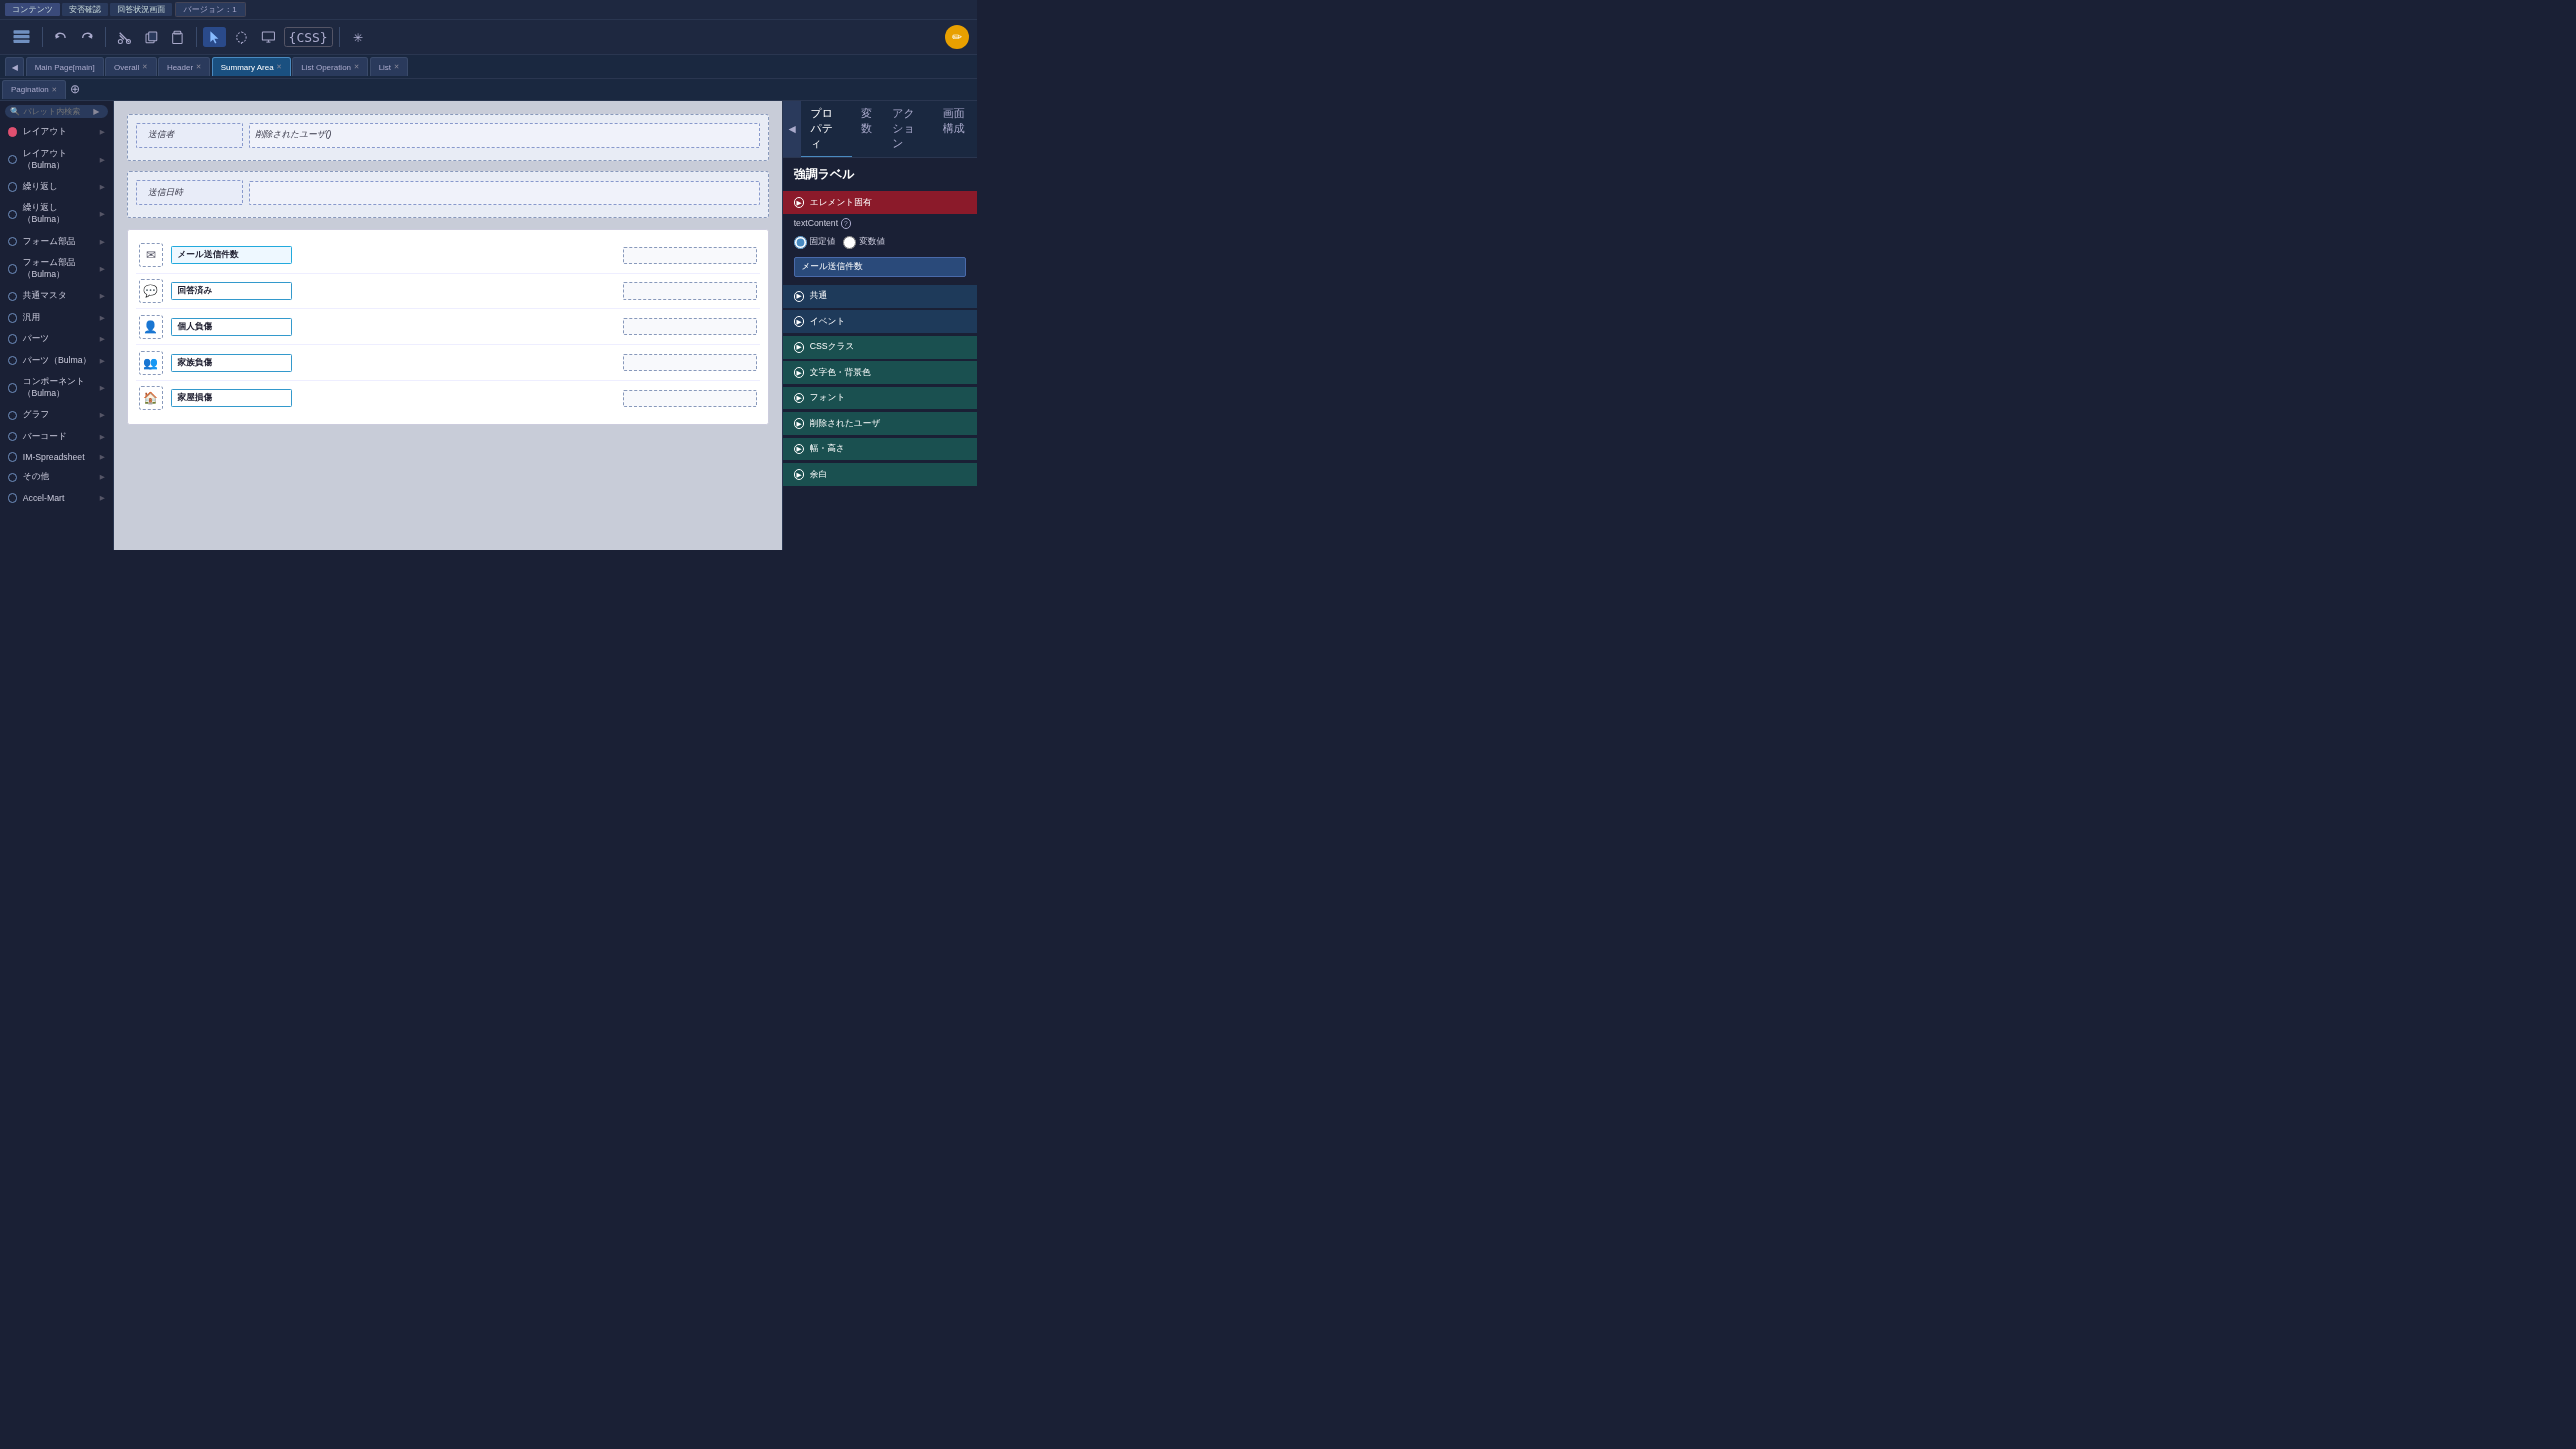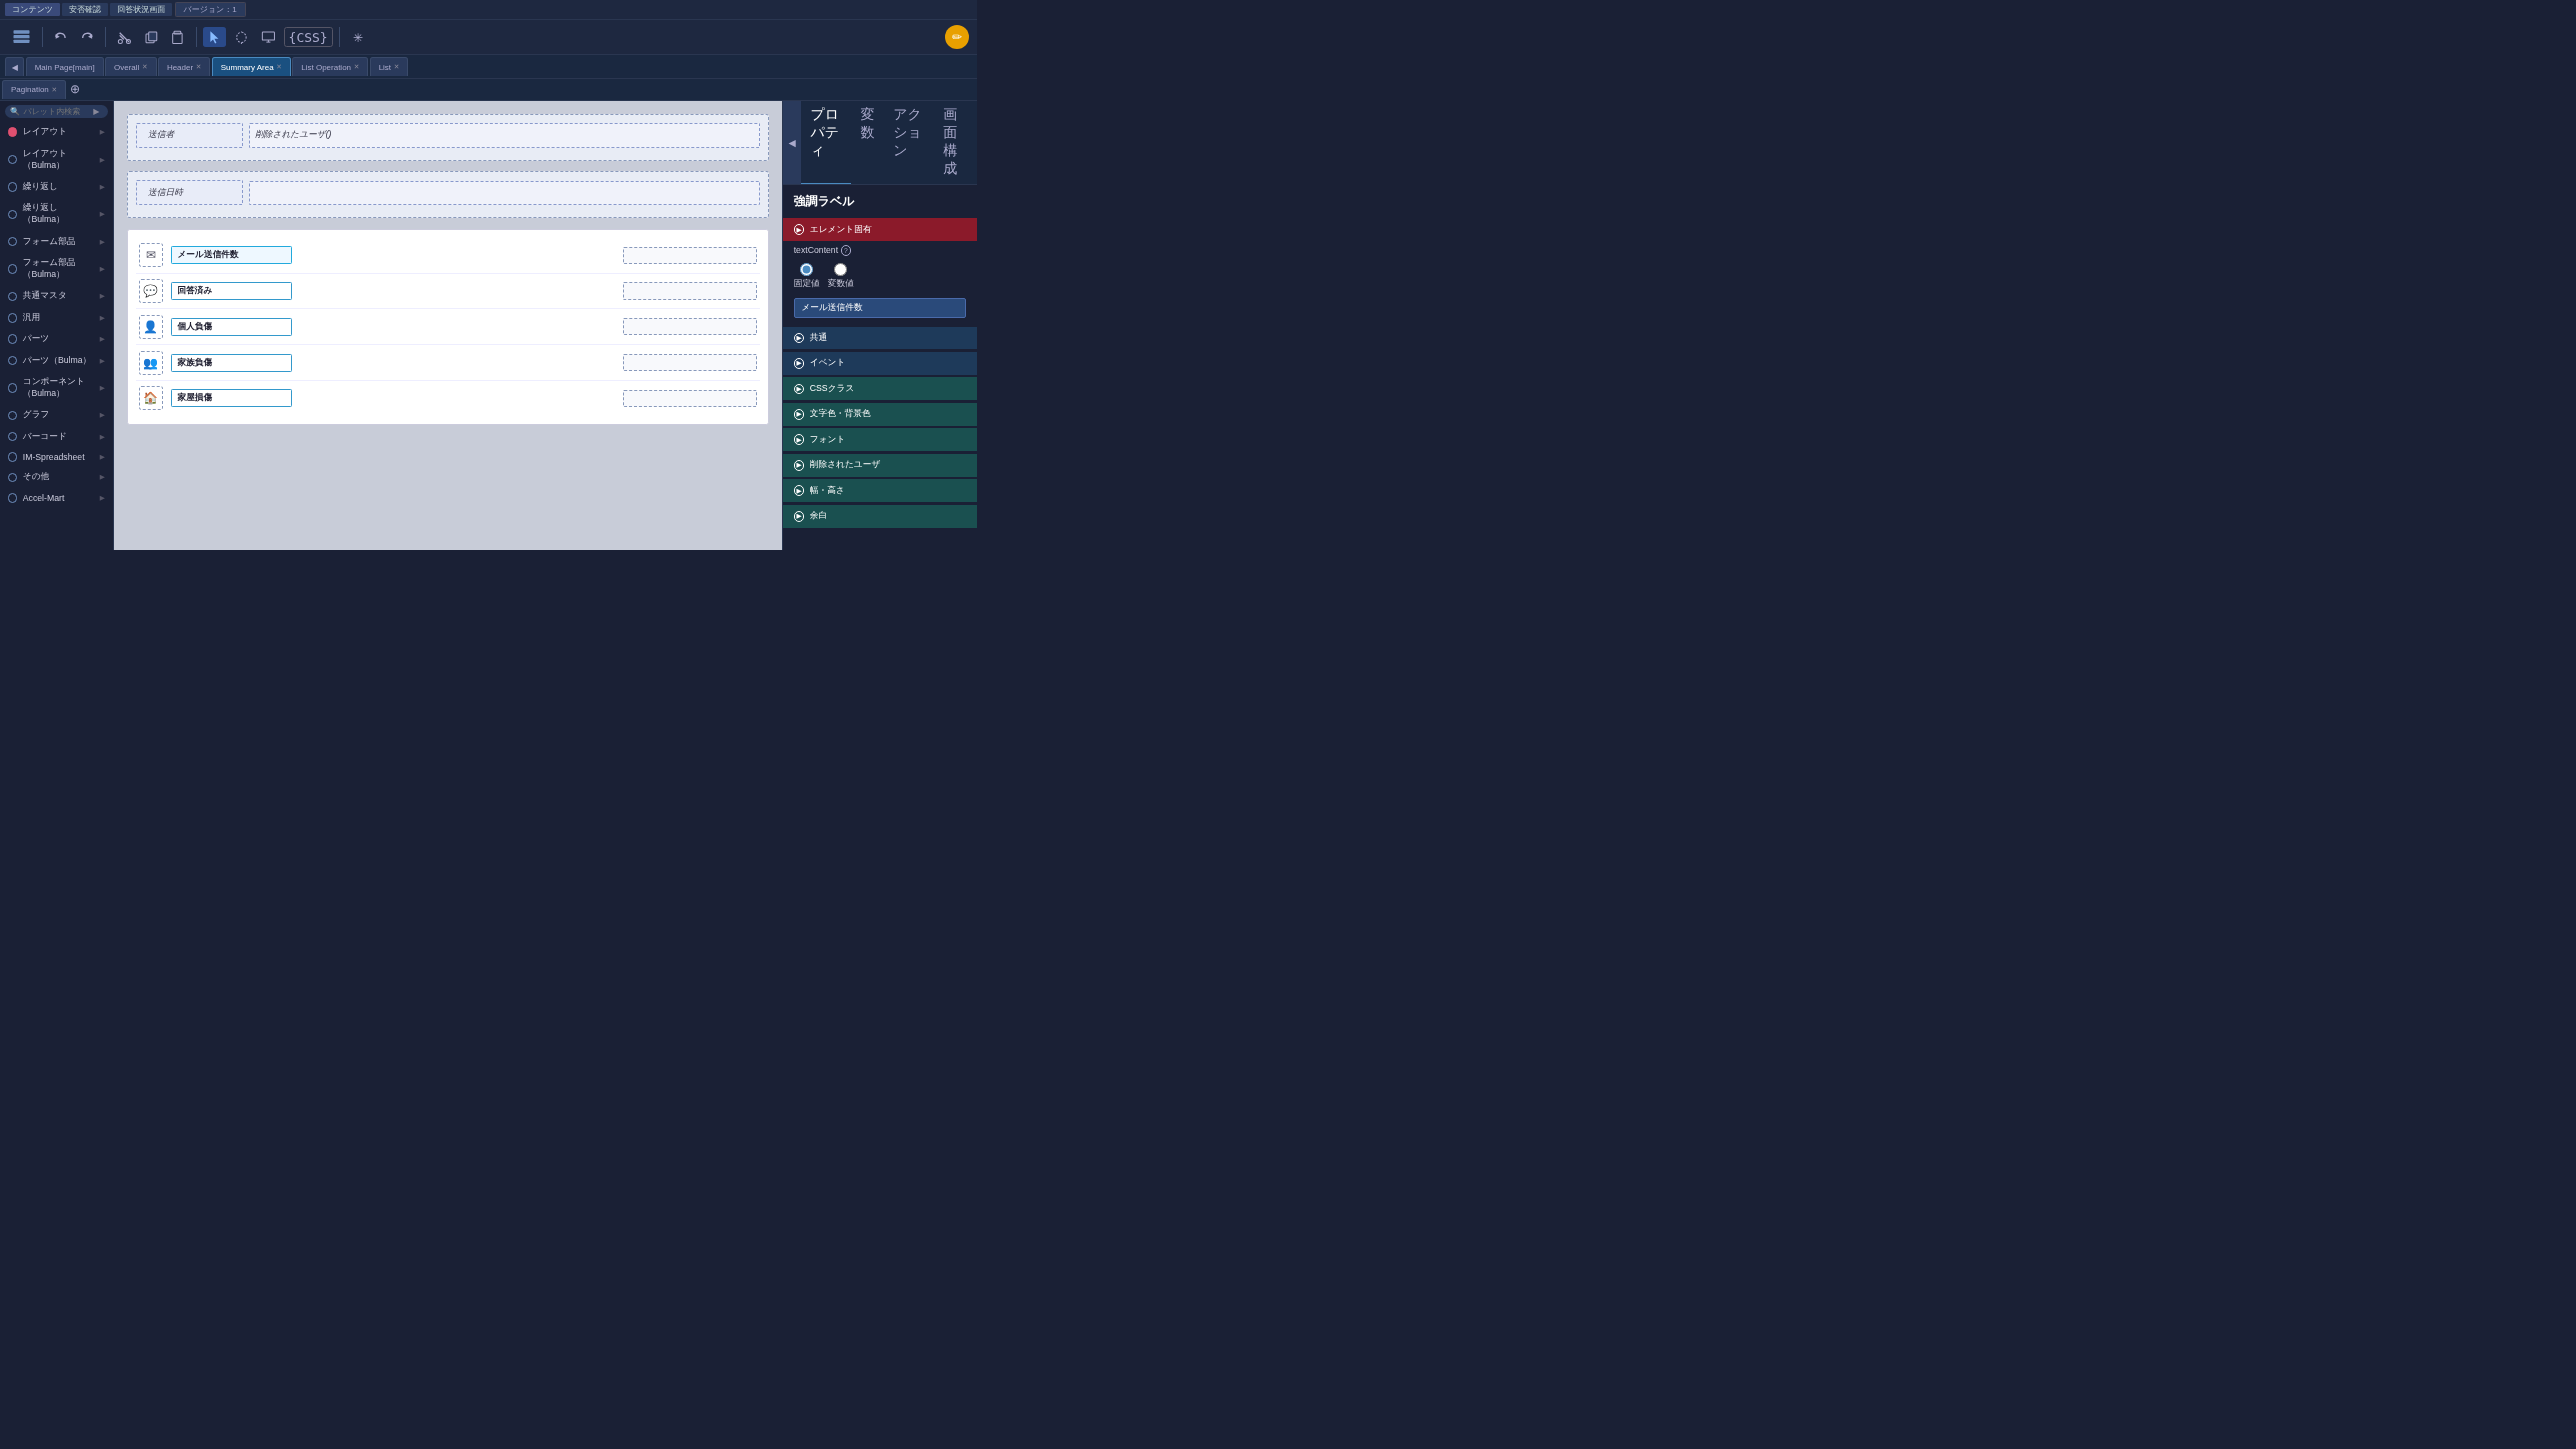--- a/index.html
+++ b/index.html
@@ -314,21 +314,21 @@
       flex-shrink: 0;
       overflow-y: auto;
     }
     .right-panel-tabs {
       display: flex;
       background: #1a2840;
       border-bottom: 0.7px solid #2a3650;
     }
     .rp-tab {
       padding: 5.4px 9.4px;
-      font-size: 14px;
+      font-size: 11px;
       color: #aac;
       cursor: pointer;
       border-bottom: 1.3px solid transparent;
     }
     .rp-tab.active {
       color: #fff;
       border-bottom: 1.3px solid #4a8ac0;
     }
     .rp-toggle-btn {
       background: #2a3a5c;
@@ -378,21 +378,20 @@
       gap: 8px;
       padding: 2.7px 10.7px 5.4px;
     }
     .rp-radio-label {
       display: flex;
       align-items: center;
       gap: 2.7px;
       font-size: 8.7px;
       color: #ccd;
       cursor: pointer;
-      flex-direction: column;
     }
     .rp-radio-label input[type=radio] { accent-color: #4a8ac0; }
     .rp-text-input {
       margin: 2.7px 10.7px 5.4px;
       width: calc(100% - 21.5px);
       padding: 4px 6.7px;
       background: #2a4a7a;
       border: 0.7px solid #4a6aaa;
       border-radius: 2px;
       color: #fff;

